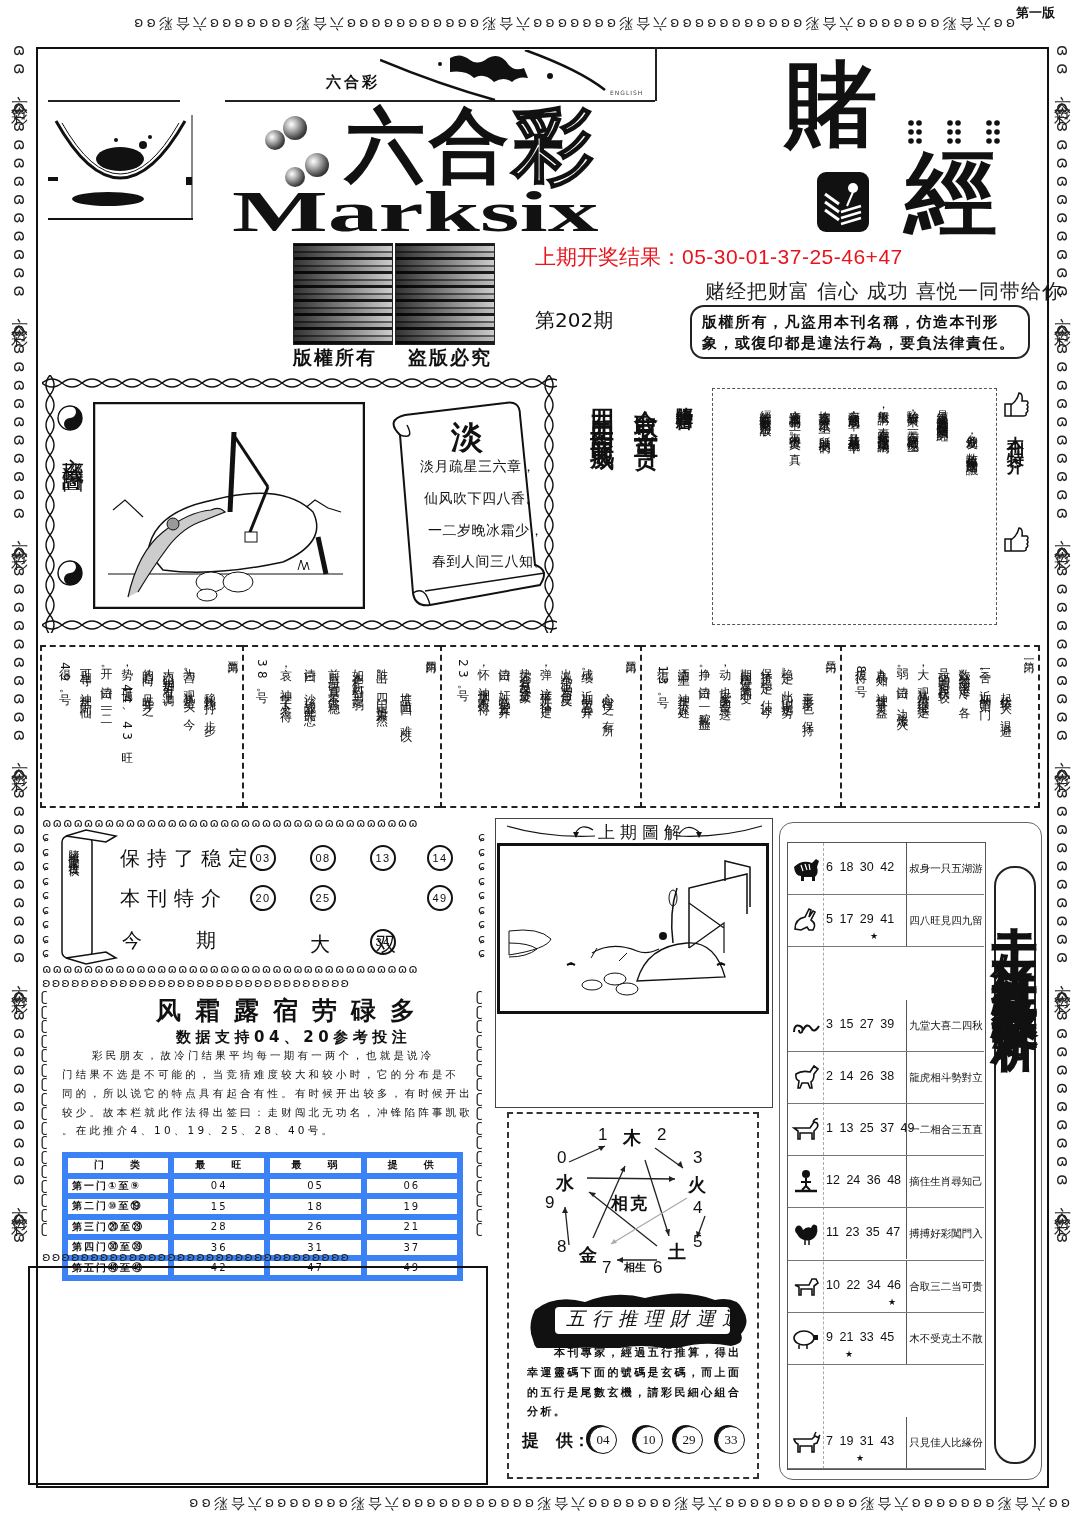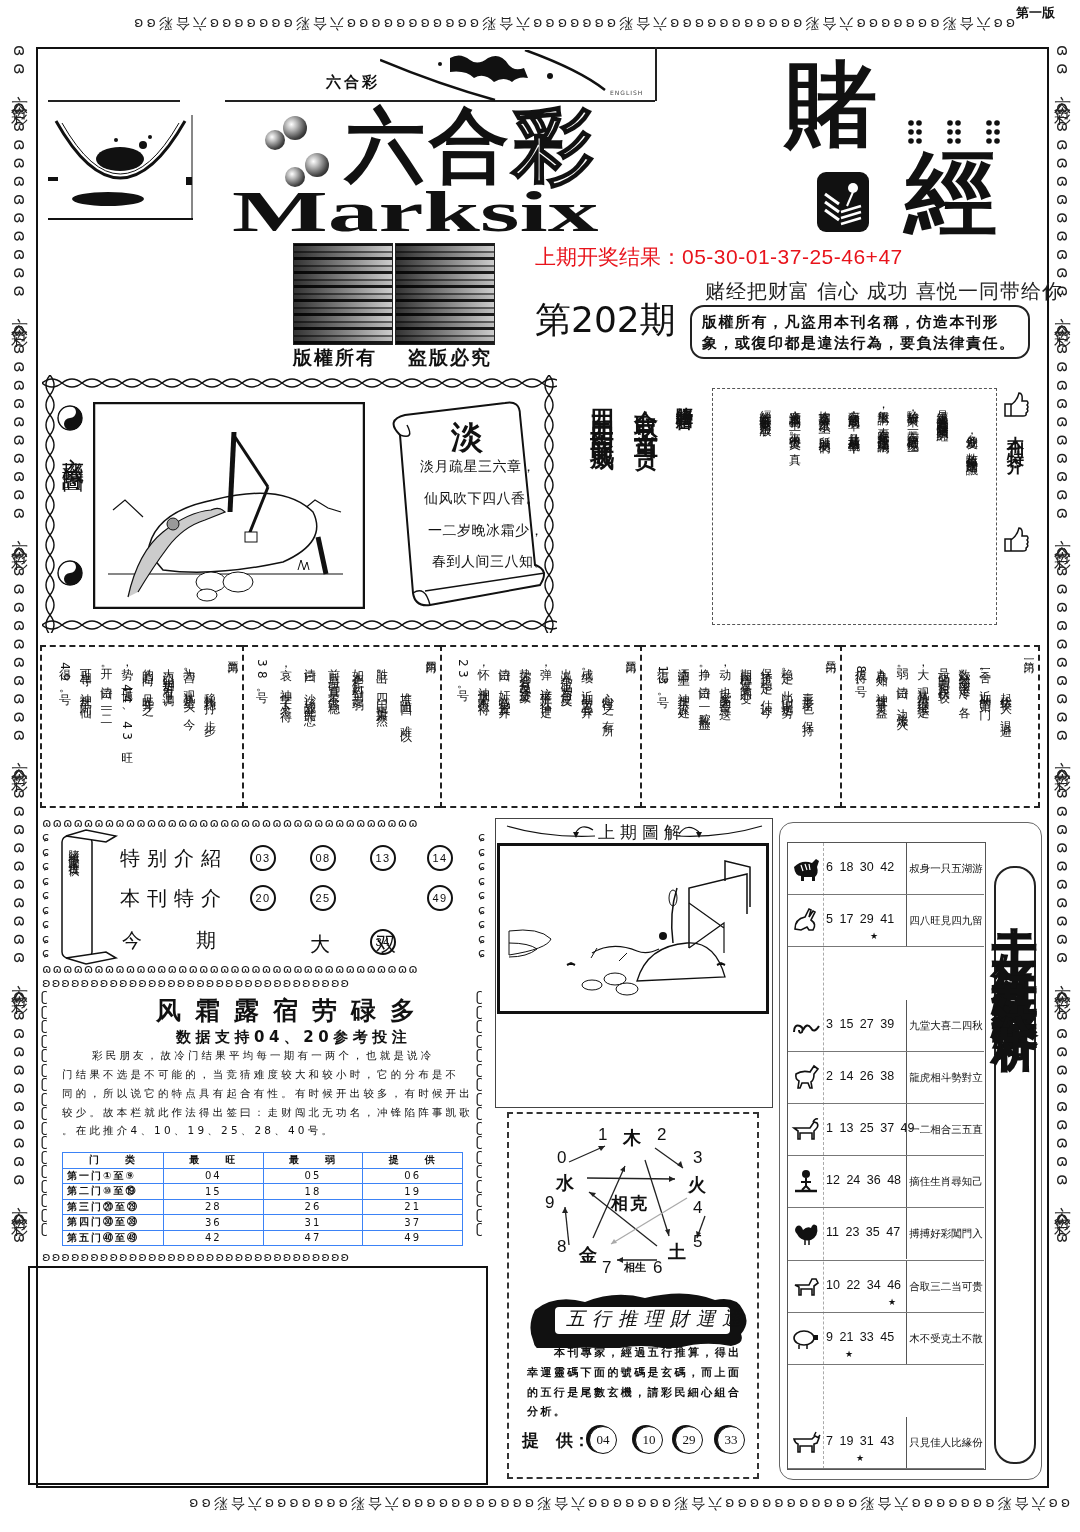--- a/index.html
+++ b/index.html
@@ -19,21 +19,21 @@
 .logo-cn .outline{color:#fff;-webkit-text-stroke:2px #111;}
 .logo-en{font-family:"Liberation Serif",serif;font-weight:bold;font-size:58px;line-height:60px;transform:scaleX(1.75);transform-origin:left top;white-space:nowrap;color:#111;}
 .photo{border:1px solid #222;background:
  repeating-linear-gradient(0deg,#222 0 3px,#eee 3px 7px,#777 7px 9px,#fff 9px 14px),
  linear-gradient(90deg,#333,#ccc);background-blend-mode:multiply;}
 .photo-label{font-size:19px;font-weight:bold;letter-spacing:2px;white-space:nowrap;}
 .title-char{font-family:"DejaVu Serif",serif;font-weight:bold;font-size:92px;line-height:96px;}
 .result{color:#e8131b;font-size:21px;white-space:nowrap;line-height:26px;}
 .result .nums{font-family:"Liberation Sans",sans-serif;letter-spacing:0.5px;}
 .slogan{font-size:20px;letter-spacing:1px;white-space:nowrap;color:#222;}
-.issue{font-size:36px;white-space:nowrap;line-height:32px;}
+.issue{font-size:20px;white-space:nowrap;line-height:32px;}
 .notice{border:2px solid #222;border-radius:14px;box-sizing:border-box;padding:5px 10px;font-size:15px;font-weight:bold;letter-spacing:1.5px;line-height:21px;}
 .yy{border-radius:50%;}
 .poem-side{font-size:22px;letter-spacing:5px;}
 .scroll-head{font-size:32px;font-weight:bold;}
 .poem-line{font-size:14px;white-space:nowrap;letter-spacing:0.5px;}
 .motto-title{font-size:17px;font-weight:bold;letter-spacing:2px;}
 .motto-line{font-size:24px;font-weight:bold;letter-spacing:6px;white-space:nowrap;}
 .feature-box{border:1.5px dashed #555;box-sizing:border-box;}
 .feature-cols{position:absolute;right:10px;top:12px;height:220px;}
 .fcol{font-size:12px;letter-spacing:1.3px;line-height:29.5px;white-space:nowrap;}
@@ -49,21 +49,21 @@
 .orn-row{font-size:13px;letter-spacing:1px;white-space:nowrap;overflow:hidden;height:14px;line-height:14px;color:#222;}
 .orn-col{font-size:13px;line-height:14.5px;width:12px;word-break:break-all;overflow:hidden;color:#222;}
 .sp-label{font-size:20px;letter-spacing:7px;white-space:nowrap;line-height:24px;}
 .sp-circle{width:26px;height:26px;border:2px solid #111;border-radius:50%;box-sizing:border-box;font-size:11px;letter-spacing:1.5px;text-align:center;line-height:22px;font-family:"Liberation Sans",sans-serif;}
 .sp-big{font-size:20px;line-height:24px;}
 .scroll-text{font-size:11px;letter-spacing:2.5px;text-orientation:upright;}
 .art-title{font-size:25px;font-weight:bold;letter-spacing:14px;white-space:nowrap;}
 .art-sub{font-size:15px;font-weight:bold;letter-spacing:4.5px;white-space:nowrap;}
 .art-line{font-size:10.5px;letter-spacing:3.2px;white-space:nowrap;line-height:19.5px;}
 table.gt{border-collapse:collapse;font-size:10px;letter-spacing:2px;}
-table.gt td,table.gt th{border:1px solid #3b82f6;height:14.5px;padding:0 4px;text-align:center;white-space:nowrap;font-weight:normal;}
+table.gt td,table.gt th{border:6px solid #3b82f6;height:14.5px;padding:0 4px;text-align:center;white-space:nowrap;font-weight:normal;}
 table.gt th{font-weight:bold;}
 table.gt td.left{text-align:left;font-weight:bold;}
 .diag-title{font-size:17px;letter-spacing:5px;white-space:nowrap;font-family:"DejaVu Serif",serif;}
 .wx-node{font-size:18px;font-weight:bold;}
 .wx-digit{font-size:17px;font-family:"Liberation Sans",sans-serif;}
 .wx-center{font-size:17px;font-weight:bold;letter-spacing:2px;}
 .wx-small{font-size:11px;font-weight:bold;}
 .banner-text{font-size:19px;letter-spacing:7px;white-space:nowrap;font-family:"DejaVu Serif",serif;font-style:italic;}
 .wx-line{font-size:11px;letter-spacing:2.4px;white-space:nowrap;line-height:20px;font-weight:bold;}
 .provide-label{font-size:17px;font-weight:bold;white-space:nowrap;}
@@ -321,21 +321,21 @@
 <div class="abs orn-row" style="left:42px;top:962px;width:448px;">ɷɷɷɷɷɷɷɷɷɷɷɷɷɷɷɷɷɷɷɷɷɷɷɷɷɷɷɷɷɷɷɷɷɷɷɷ</div>
 <div class="abs orn-row" style="left:42px;top:976px;width:448px;">ʚʚʚʚʚʚʚʚʚʚʚʚʚʚʚʚʚʚʚʚʚʚʚʚʚʚʚʚʚʚʚʚ</div>
 
 <svg class="abs" style="left:56px;top:828px" width="64" height="138">
   <rect x="6" y="8" width="30" height="122" rx="6" fill="#fff" stroke="#111" stroke-width="1.5"></rect>
   <path d="M10 8 l20 -6 l30 6 l-10 6z" fill="#fff" stroke="#111" stroke-width="1.5"></path>
   <path d="M10 130 l20 6 l30 -6 l-10 -6z" fill="#fff" stroke="#111" stroke-width="1.5"></path>
 </svg>
 <div class="abs vrl scroll-text" style="left:65px;top:840px;">賭經專家聯合提供</div>
 
-<div class="abs sp-label" style="left:120px;top:846px;">特别介紹</div>
+<div class="abs sp-label" style="left:120px;top:846px;">保持了稳定</div>
 <div class="abs sp-circle" style="left:250px;top:845px;">03</div>
 <div class="abs sp-circle" style="left:310px;top:845px;">08</div>
 <div class="abs sp-circle" style="left:370px;top:845px;">13</div>
 <div class="abs sp-circle" style="left:427px;top:845px;">14</div>
 
 <div class="abs sp-label" style="left:120px;top:886px;">本刊特介</div>
 <div class="abs sp-circle" style="left:250px;top:885px;">20</div>
 <div class="abs sp-circle" style="left:310px;top:885px;">25</div>
 <div class="abs sp-circle" style="left:370px;top:885px;margin-top:44px;">34</div>
 <div class="abs sp-circle" style="left:427px;top:885px;">49</div>

